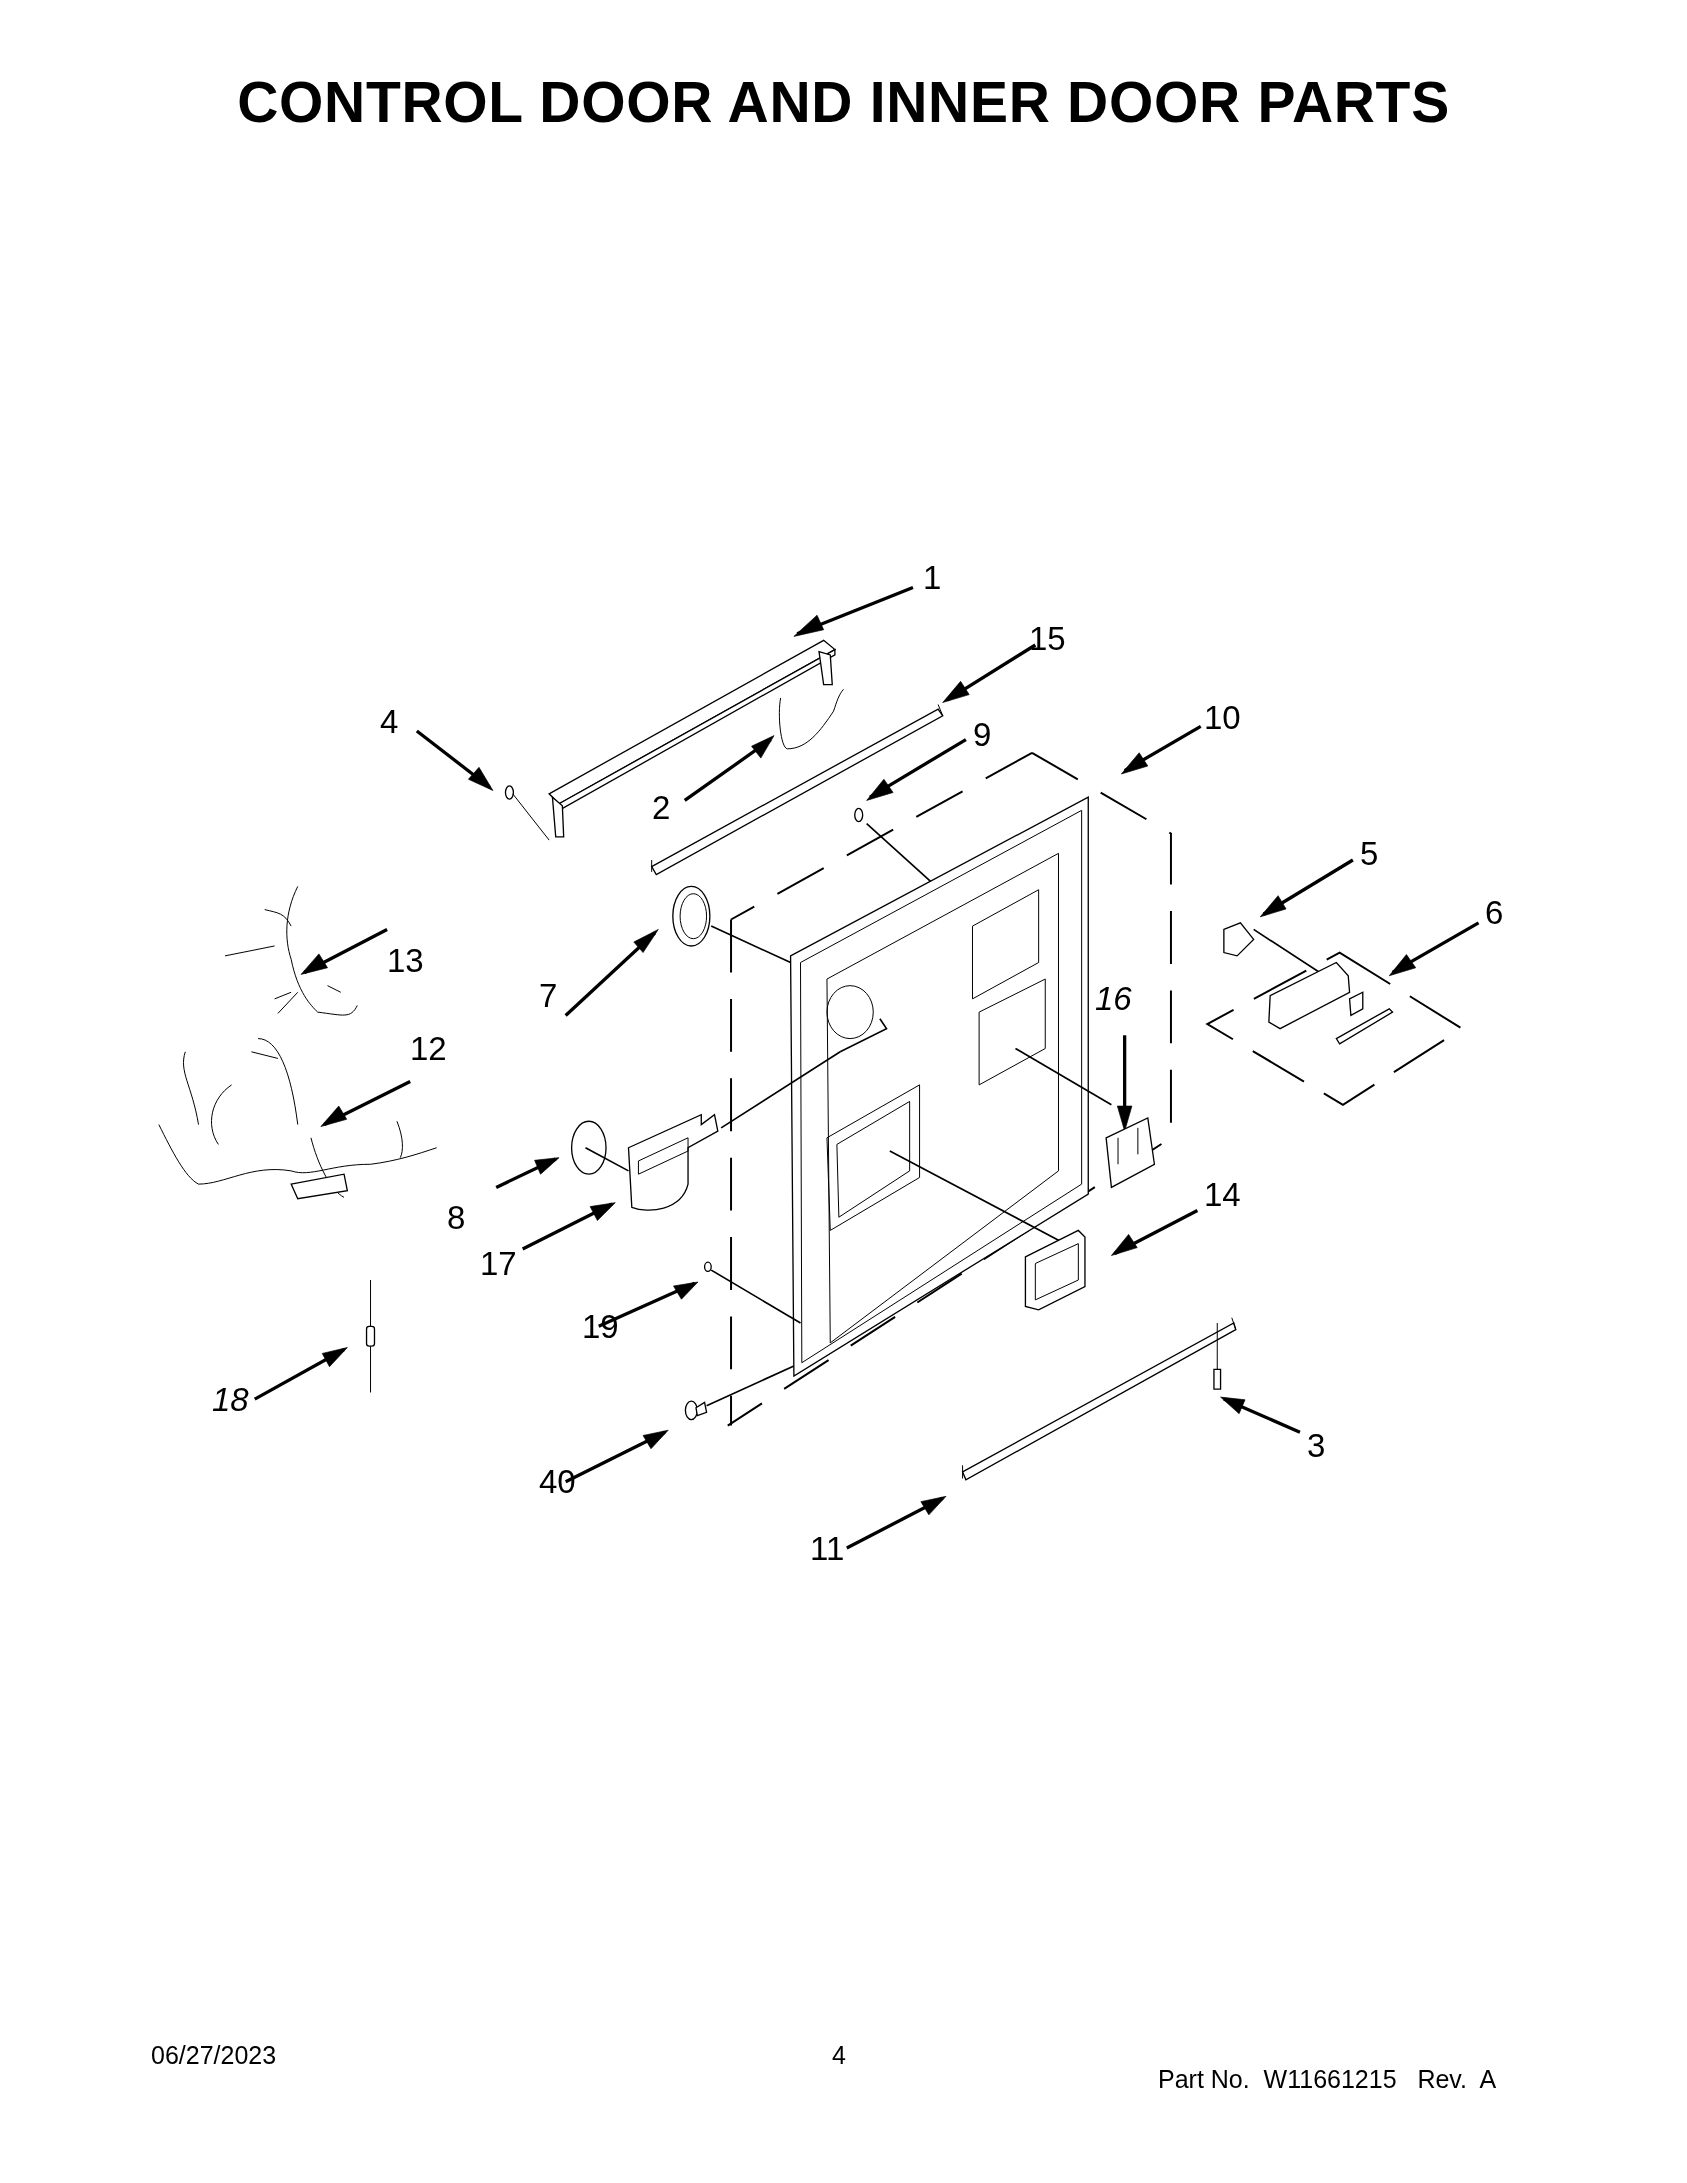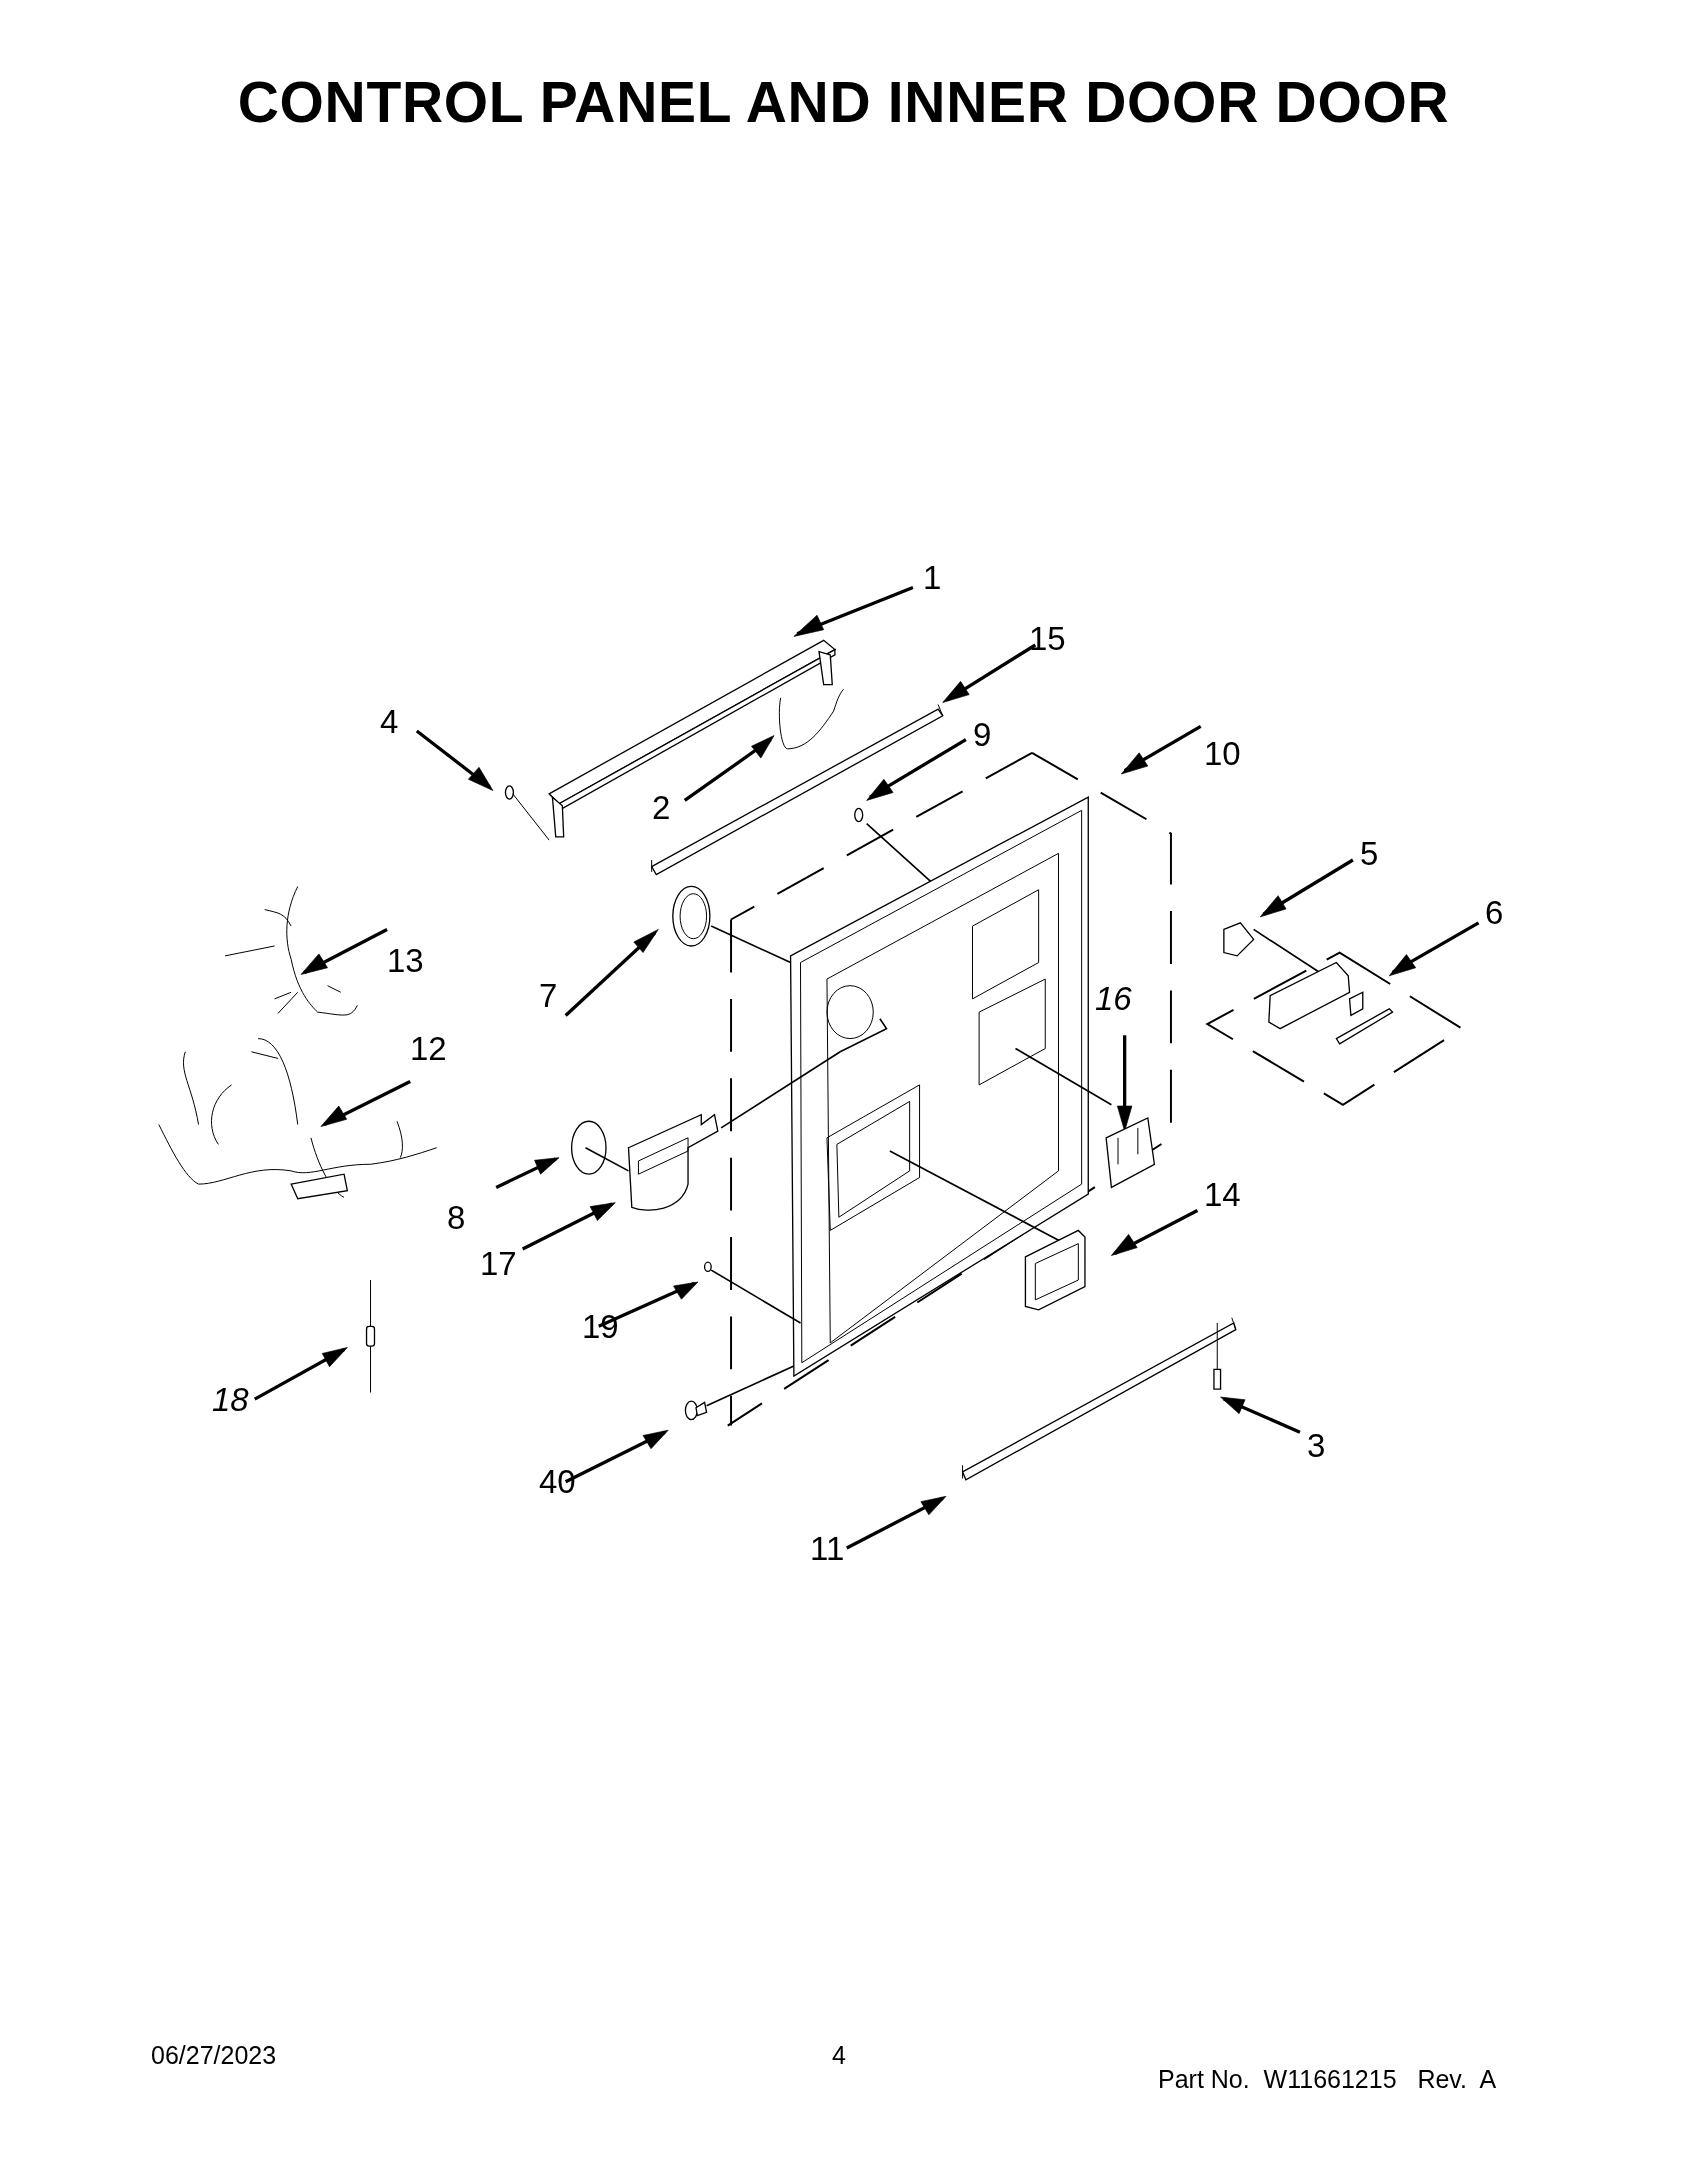--- a/index.html
+++ b/index.html
@@ -5,21 +5,21 @@
   html, body { margin:0; padding:0; background:#ffffff; }
   body { width:1687px; height:2183px; position:relative; overflow:hidden; font-family:"Liberation Sans", sans-serif; color:#000; }
   .title { position:absolute; left:0; width:1687px; top:69px; text-align:center; font-weight:bold; font-size:57px; letter-spacing:0.7px; transform:scaleX(1.0); }
   .diagram { position:absolute; left:0; top:0; width:1687px; height:2183px; }
   .callout { position:absolute; font-size:33px; line-height:33px; font-family:"Liberation Sans", sans-serif; }
   .footer { position:absolute; top:2041px; font-size:25px; font-family:"Liberation Sans", sans-serif; }
 </style>
 </head>
 <body>
 
-<div class="title">CONTROL PANEL AND INNER DOOR DOOR</div>
+<div class="title">CONTROL DOOR AND INNER DOOR PARTS</div>
 
 <svg class="diagram" viewBox="0 0 2550 3300" xmlns="http://www.w3.org/2000/svg" fill="none" stroke="#000">
   <defs>
     <marker id="ah" markerWidth="10" markerHeight="8" refX="9" refY="4" orient="auto" markerUnits="userSpaceOnUse" viewBox="0 0 10 8">
       <path d="M0,0 L10,4 L0,8 Z" fill="#000" stroke="none"></path>
     </marker>
   </defs>
   <style>
     .arrow { stroke:#000; stroke-width:5; }
     .part { stroke:#000; stroke-width:2; fill:#fff; }
@@ -188,21 +188,21 @@
     <path class="thin" stroke-width="2.5" d="M240,1700 C260,1740 280,1780 300,1790 C340,1790 380,1760 440,1770 C470,1780 500,1760 560,1760 C600,1755 630,1745 660,1735 M280,1590 C270,1620 290,1640 300,1700 M390,1570 C420,1570 440,1620 450,1700 M420,1600 L380,1590 M350,1640 C320,1660 310,1700 330,1730 M470,1720 C480,1760 500,1800 520,1810 M600,1695 C610,1720 610,1740 605,1750"></path>
     <path class="part" d="M440,1790 L520,1775 L525,1800 L450,1812 Z"></path>
   </g>
 </svg>
 
 <div class="callout" style="left:923px; top:561px;">1</div>
 <div class="callout" style="left:1029px; top:622px;">15</div>
 <div class="callout" style="left:380px; top:705px;">4</div>
 <div class="callout" style="left:652px; top:791px;">2</div>
 <div class="callout" style="left:973px; top:718px;">9</div>
-<div class="callout" style="left:1204px; top:701px;margin-top:36px;">10</div>
+<div class="callout" style="left:1204px; top:701px;">10</div>
 <div class="callout" style="left:1360px; top:837px;">5</div>
 <div class="callout" style="left:1485px; top:896px;">6</div>
 <div class="callout" style="left:387px; top:900px;margin-top:44px;">13</div>
 <div class="callout" style="left:539px; top:979px;">7</div>
 <div class="callout" style="left:1095px; top:982px;font-style:italic;">16</div>
 <div class="callout" style="left:410px; top:1032px;">12</div>
 <div class="callout" style="left:1204px; top:1178px;">14</div>
 <div class="callout" style="left:447px; top:1201px;">8</div>
 <div class="callout" style="left:480px; top:1247px;">17</div>
 <div class="callout" style="left:582px; top:1310px;text-align:center;">19</div>

